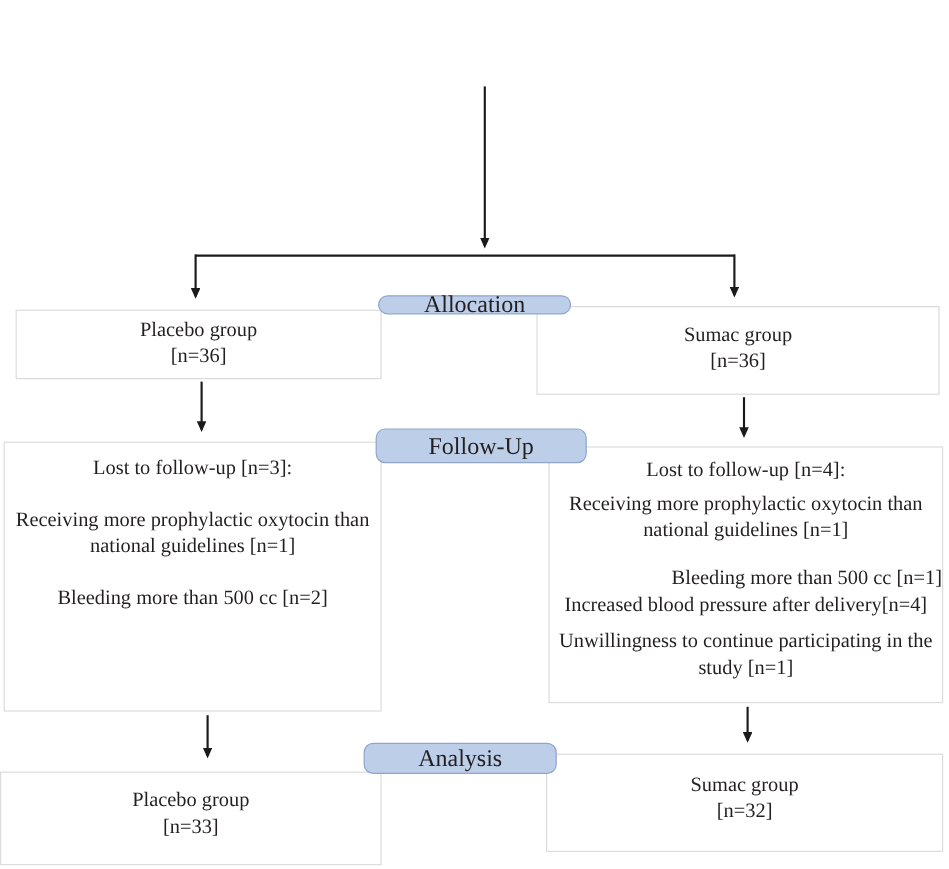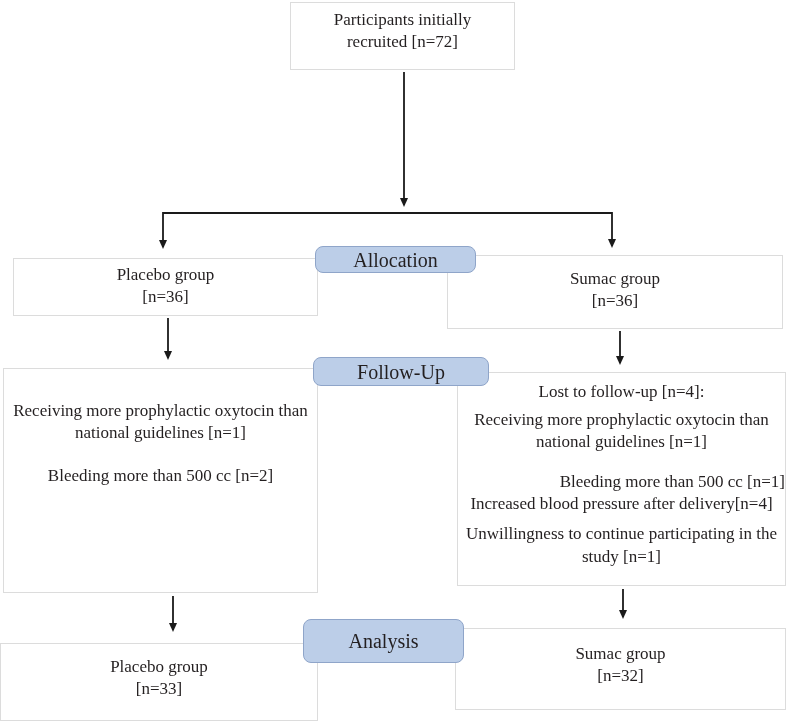--- a/index.html
+++ b/index.html
@@ -44,23 +44,23 @@
     z-index: 2;
   }
   
   .b-recruited      { left: 290px; top: 2px;   width: 225px; height: 68px;  padding-top: 6px;  z-index: 1; }
   .b-placebo-alloc  { left: 13px;  top: 258px; width: 305px; height: 58px;  padding-top: 5px;  z-index: 1; }
   .b-sumac-alloc    { left: 447px; top: 255px; width: 336px; height: 74px;  padding-top: 12px; z-index: 1; }
   .b-placebo-fu     { left: 3px;   top: 368px; width: 315px; height: 225px; padding-top: 10px; z-index: 1; }
   .b-sumac-fu       { left: 457px; top: 372px; width: 329px; height: 214px; padding-top: 8px;  z-index: 1; }
   .b-placebo-ana    { left: 0px;   top: 643px; width: 318px; height: 78px;  padding-top: 12px; z-index: 1; }
   .b-sumac-ana      { left: 455px; top: 628px; width: 331px; height: 82px;  padding-top: 14px; z-index: 1; }
-  .p-allocation { left: 315px; top: 246px; width: 161px; height: 27px; }
+  .p-allocation { left: 315px; top: 246px; width: 161px; height: 16px; }
   .p-followup   { left: 313px; top: 357px; width: 176px; height: 29px; }
-  .p-analysis   { left: 303px; top: 619px; width: 161px; height: 44px; }
+  .p-analysis   { left: 303px; top: 619px; width: 161px; height: 26px; }
   
   .b-placebo-fu .gap-lg { margin-top: 21px; }
   .b-sumac-fu  .gap-sm { margin-top: 6px; }
   .b-sumac-fu  .gap-md { margin-top: 18px; text-align: right; }
   .b-sumac-fu  .gap-md2 { margin-top: 8px; }
 </style>
 </head>
 <body>
 
 <div class="canvas">
@@ -82,43 +82,40 @@
 
     <path d="M168,318 V358" stroke="#1a1a1a" stroke-width="1.8" fill="none" marker-end="url(#ah)"></path>
 
     <path d="M620,331 V363" stroke="#1a1a1a" stroke-width="1.8" fill="none" marker-end="url(#ah)"></path>
 
     <path d="M173,596 V630" stroke="#1a1a1a" stroke-width="1.8" fill="none" marker-end="url(#ah)"></path>
 
     <path d="M623,589 V617" stroke="#1a1a1a" stroke-width="1.8" fill="none" marker-end="url(#ah)"></path>
   </svg>
 
-  <div class="box b-recruited">
-    <p>Participants initially</p>
-    <p>recruited [n=72]</p>
-  </div>
 
   <div class="phase p-allocation">
     <span>Allocation</span>
   </div>
 
   <div class="box b-placebo-alloc">
     <p>Placebo group</p>
     <p>[n=36]</p>
   </div>
   <div class="box b-sumac-alloc">
     <p>Sumac group</p>
     <p>[n=36]</p>
   </div>
 
   <div class="phase p-followup">
     <span>Follow-Up</span>
   </div>
 
   <div class="box b-placebo-fu">
+    <p>Lost to follow-up [n=3]:</p>
     <p class="gap-lg">Receiving more prophylactic oxytocin than national guidelines [n=1]</p>
     <p class="gap-lg">Bleeding more than 500 cc [n=2]</p>
   </div>
   <div class="box b-sumac-fu">
     <p>Lost to follow-up [n=4]:</p>
     <p class="gap-sm">Receiving more prophylactic oxytocin than national guidelines [n=1]</p>
     <p class="gap-md">Bleeding more than 500 cc [n=1]</p>
     <p>Increased blood pressure after delivery[n=4]</p>
     <p class="gap-md2">Unwillingness to continue participating in the study [n=1]</p>
   </div>

